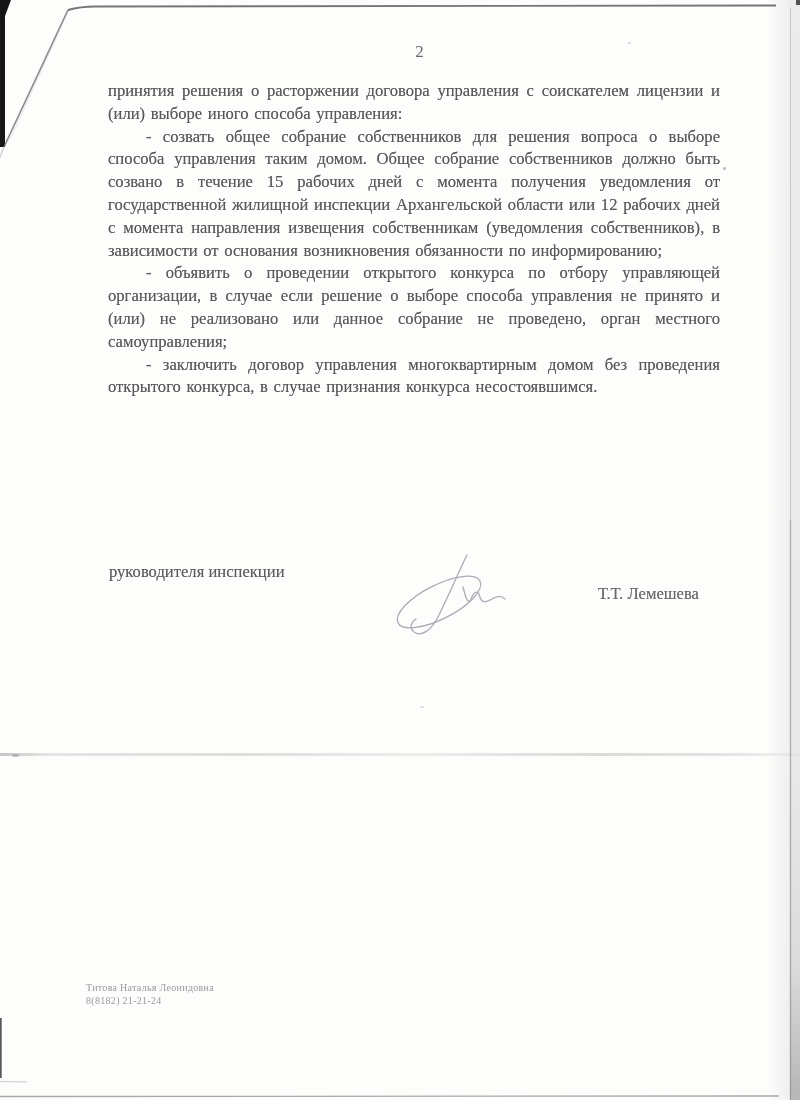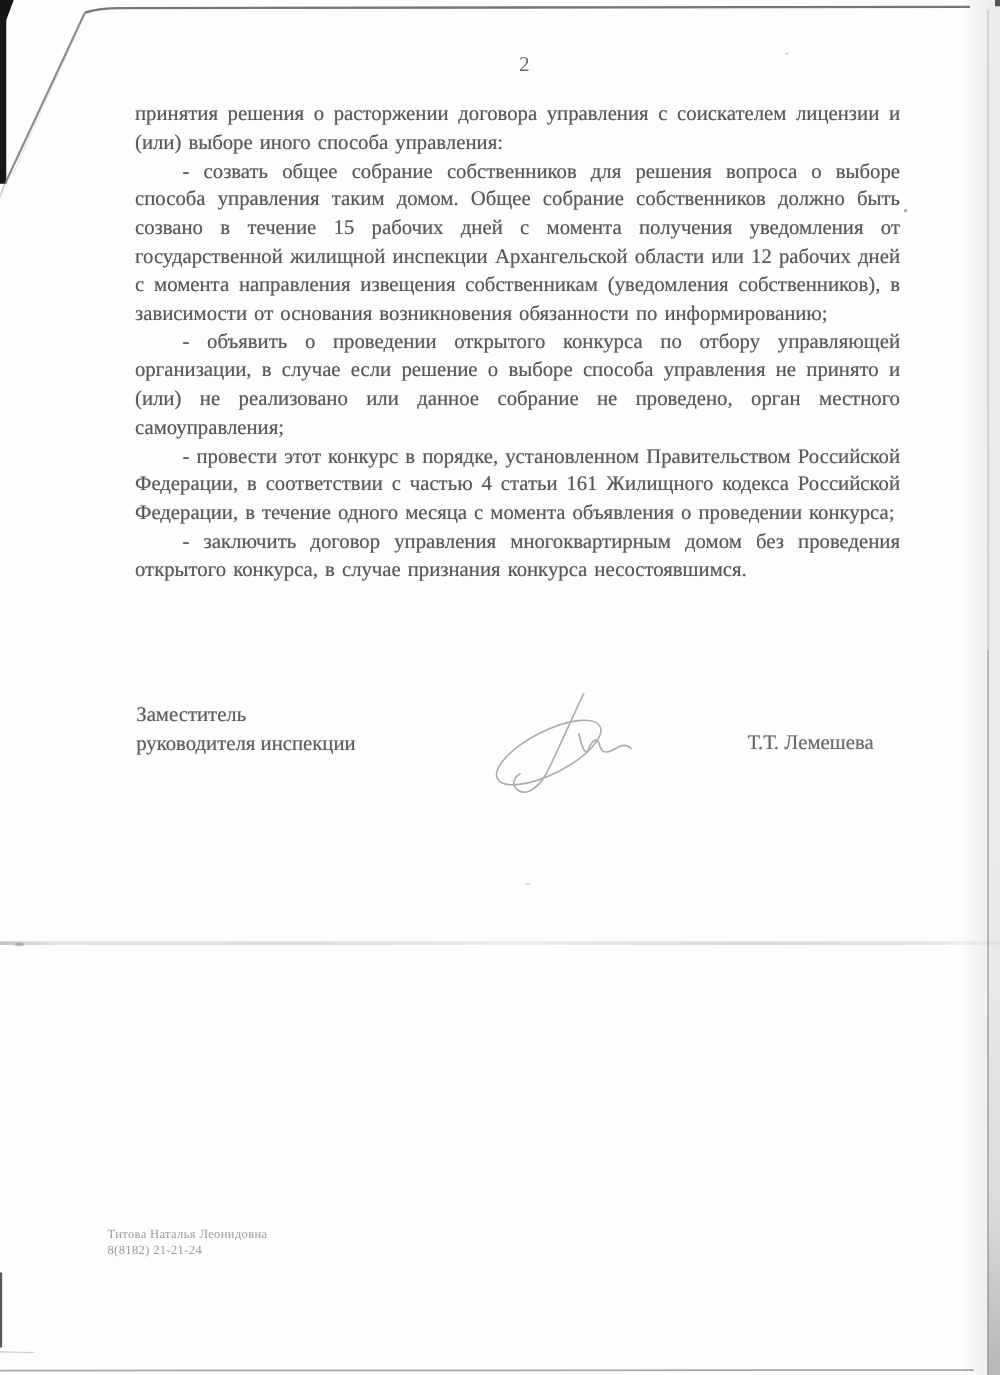--- a/index.html
+++ b/index.html
@@ -86,26 +86,24 @@
   <div class="right-shade"></div>
   <div class="right-strip"></div>
   <div class="fold"></div>
 
   <div class="page-number">2</div>
 
   <div class="doc-body">
     <p class="no-indent">принятия решения о расторжении договора управления с соискателем лицензии и (или) выборе иного способа управления:</p>
     <p>- созвать общее собрание собственников для решения вопроса о выборе способа управления таким домом. Общее собрание собственников должно быть созвано в течение 15 рабочих дней с момента получения уведомления от государственной жилищной инспекции Архангельской области или 12 рабочих дней с момента направления извещения собственникам (уведомления собственников), в зависимости от основания возникновения обязанности по информированию;</p>
     <p>- объявить о проведении открытого конкурса по отбору управляющей организации, в случае если решение о выборе способа управления не принято и (или) не реализовано или данное собрание не проведено, орган местного самоуправления;</p>
-    <p>- провести этот конкурс в порядке, установленном Правительством Российской Федерации, в соответствии с частью 4 статьи 161 Жилищного кодекса Российской Федерации, в течение одного месяца с момента объявления о проведении конкурса;</p>
     <p>- заключить договор управления многоквартирным домом без проведения открытого конкурса, в случае признания конкурса несостоявшимся.</p>
   </div>
 
   <div class="sig-position">
-    <div>Заместитель</div>
     <div>руководителя инспекции</div>
   </div>
 
   <svg class="sig-svg" width="150" height="95" viewBox="0 0 150 95">
     <g fill="none" stroke="#9b9dab" stroke-width="1.3" stroke-linecap="round" opacity="0.85">
       <ellipse cx="64" cy="57" rx="46" ry="17" transform="rotate(-27 64 57)"></ellipse>
       <path d="M 92,10 C 84,26 74,50 62,74 C 55,86 46,92 39,87 C 34,83 36,77 41,74"></path>
       <path d="M 88,42 C 90,50 92,58 95,56 C 99,46 103,44 105,52 C 107,59 112,57 119,53 C 124,50 128,52 130,54"></path>
     </g>
   </svg>

